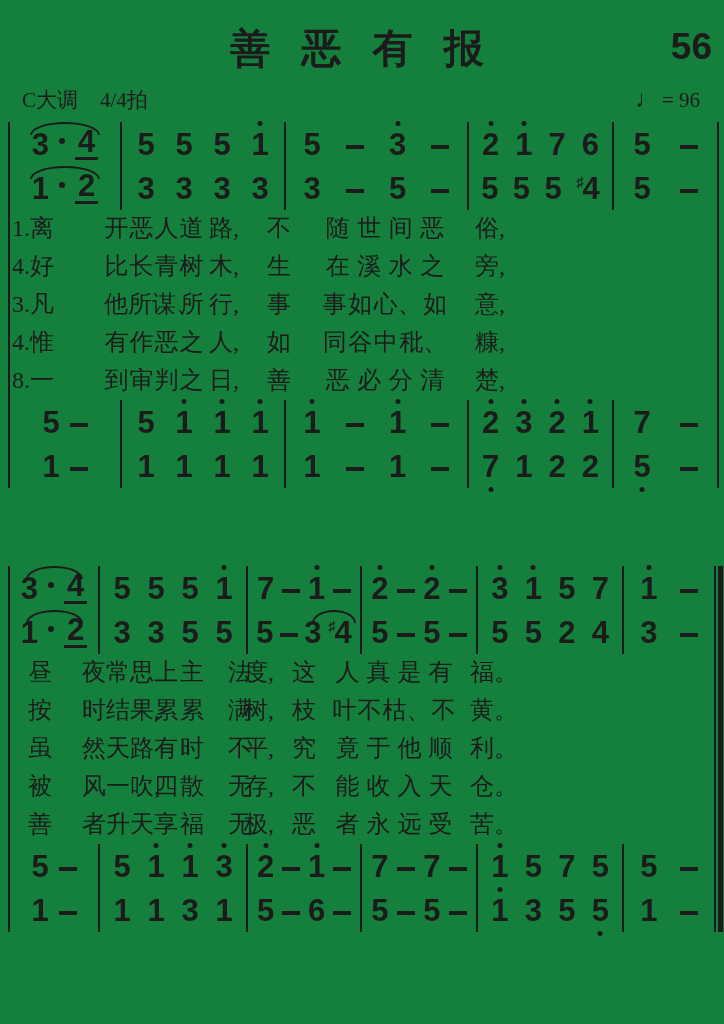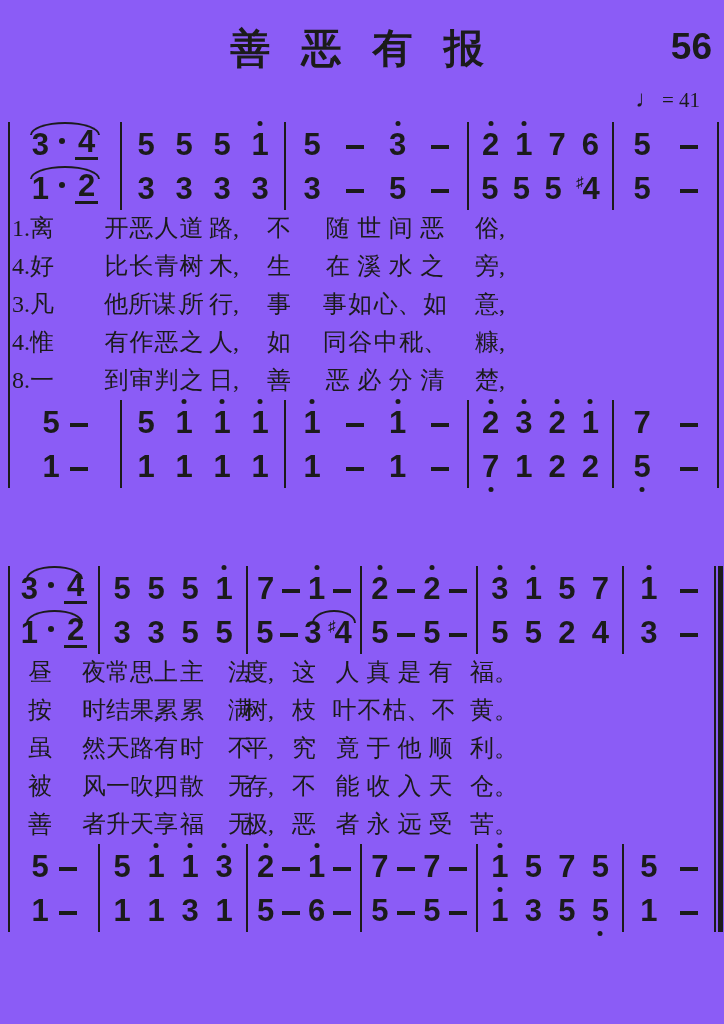--- a/index.html
+++ b/index.html
@@ -1,16 +1,16 @@
 <!DOCTYPE html>
 <html><head>
 <meta charset="utf-8">
 <style>
   html,body{margin:0;padding:0;background:#fff;}
-  .sheet{position:relative;width:724px;height:1024px;background:#8b5cf6;overflow:hidden;color:#1b1b1b;}
+  .sheet{position:relative;width:724px;height:1024px;background:#15803d;overflow:hidden;color:#1b1b1b;}
   .title{position:absolute;top:26px;left:0;right:0;text-align:center;
          font:bold 40px/1.1 "Liberation Sans",sans-serif;letter-spacing:10px;}
   .pageno{position:absolute;top:28px;right:12px;font:bold 37px/1 "Liberation Sans",sans-serif;}
   .keyline{position:absolute;top:88px;left:22px;font:21px/1.2 "Liberation Serif",serif;}
   .keyline .meter{margin-left:22px;}
   .tempo{position:absolute;top:85px;right:24px;font:21px/1.2 "Liberation Serif",serif;}
   .tempo .qnote{font-size:24px;margin-right:3px;}
   .system{position:absolute;left:8px;border-left:2px solid #1b1b1b;border-right:2px solid #1b1b1b;}
   .s1{top:122px;width:707px;}
   .s2{top:566px;width:704px;}
@@ -42,22 +42,25 @@
   
   .s1 .lm0{width:92px}.s1 .lm1{width:104px}.s1 .lm2{width:114px}.s1 .lm3{width:130px}.s1 .lm4{width:80px}
   .s2 .lm0{width:70px}.s2 .lm1{width:98px}.s2 .lm2{width:64px}.s2 .lm3{width:88px}.s2 .lm4{width:128px}.s2 .lm5{width:72px}
 </style>
 </head>
 <body>
 
 <div class="sheet">
   <div class="title">善 恶 有 报</div>
   <div class="pageno">56</div>
+  <div class="keyline">
+    <span>C大调</span><span class="meter">4/4拍</span>
+  </div>
   <div class="tempo">
-    <span class="qnote">♩</span><span>= 41</span>
+    <span class="qnote">♩</span><span>= 96</span>
   </div>
   <div id="sys0" class="system s1">
       <div class="stave">
         <div class="cell m0">
           <div class="note"><span>3</span></div>
           <div class="ddot"></div>
           <div class="note u"><span>4</span></div>
           <div class="slur" style="left: 18%; width: 60%;"></div>
         </div>
         <div class="cell m1">

